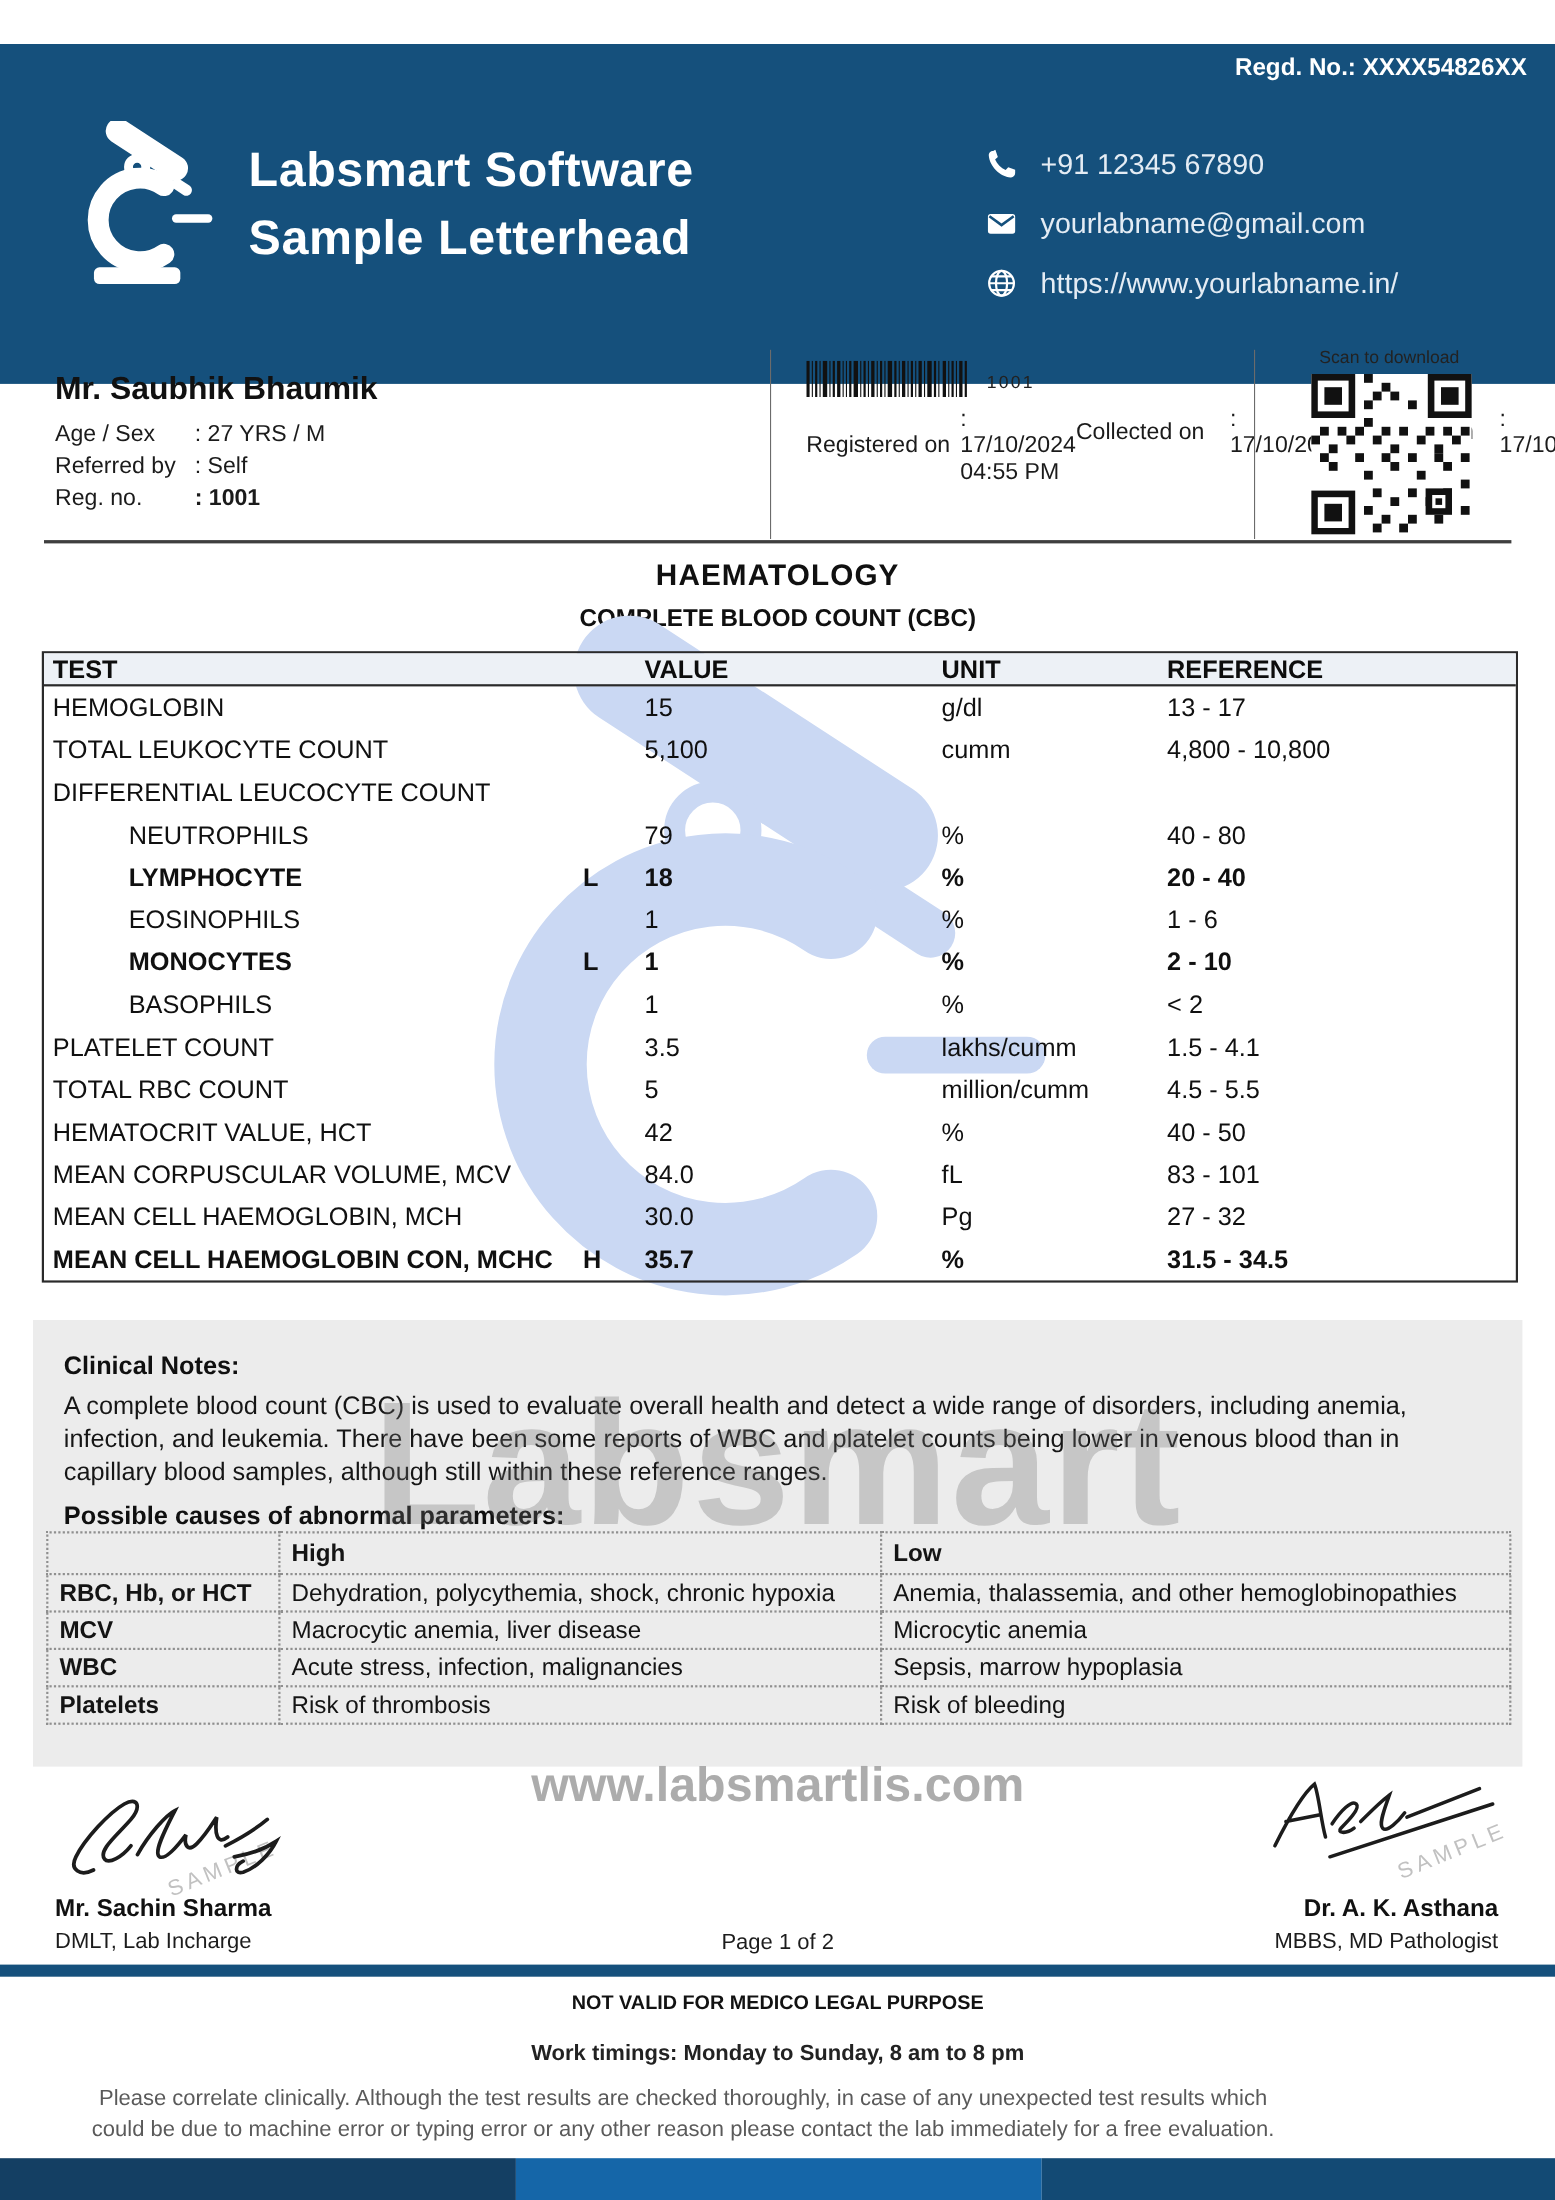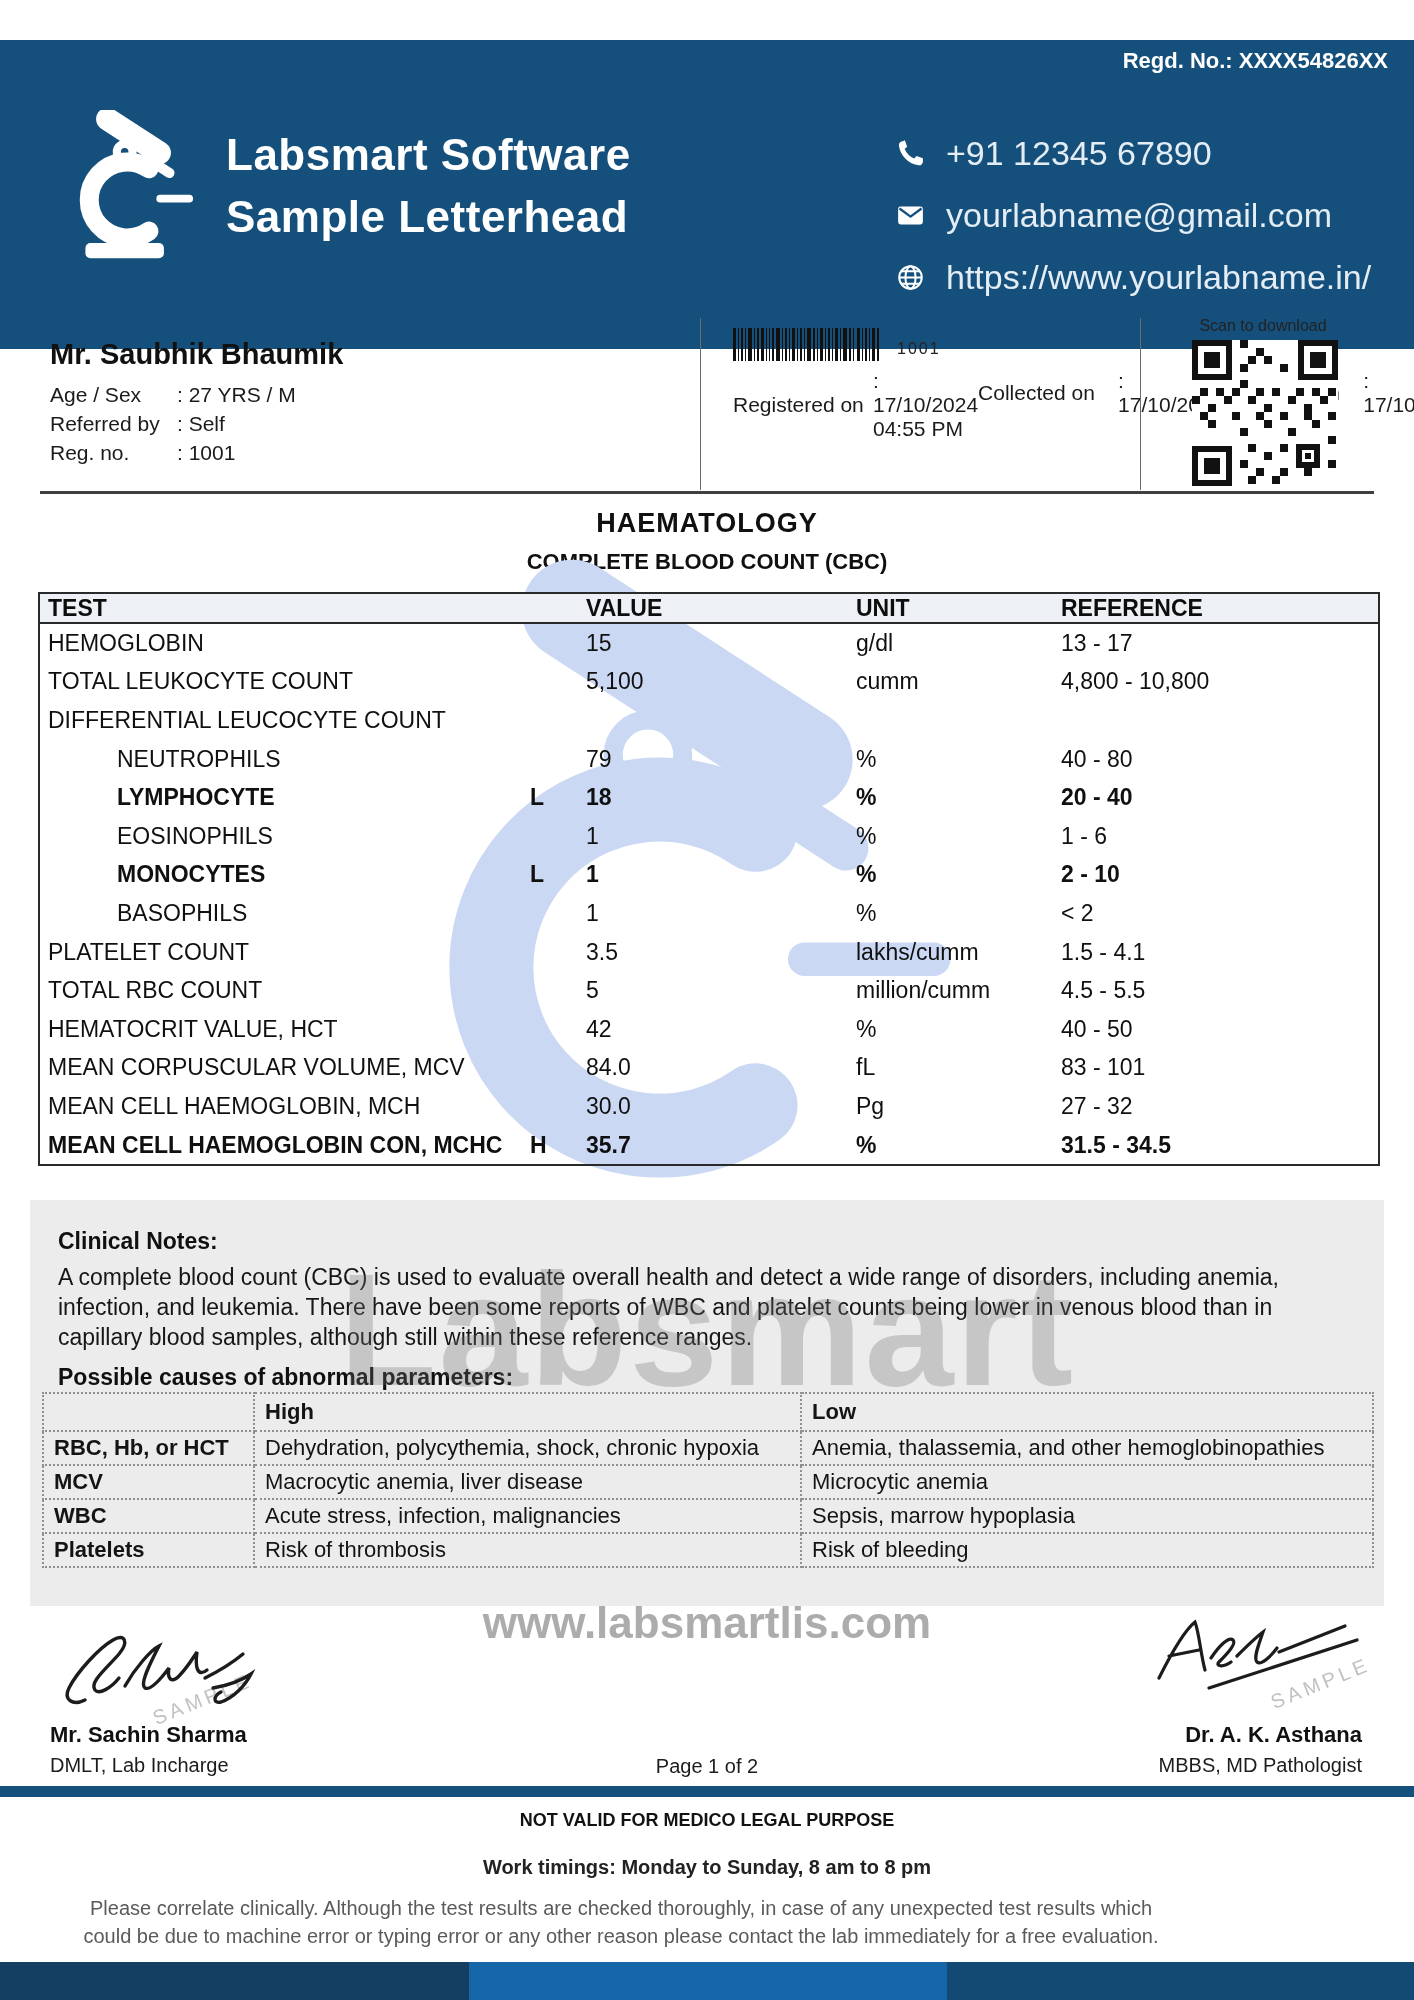--- a/index.html
+++ b/index.html
@@ -7,28 +7,28 @@
   .page { position:relative; width:1414px; height:2000px; background:#ffffff; overflow:hidden; }
 
   
   .hdr { position:absolute; left:0; top:0; width:1414px; height:309px; background:#15507c;margin-top:40px; }
   .regd { position:absolute; top:8px; right:26px; color:#ffffff; font-size:22px; font-weight:700; }
   .brandwrap { position:absolute; left:62px; top:70px; display:flex; align-items:center; gap:26px; }
   .brandicon svg { width:138px; height:152px; display:block; }
   .brandlines { display:flex; flex-direction:column; gap:16px; }
   .brandline { color:#ffffff; font-size:44px; font-weight:700; letter-spacing:.5px; line-height:1.05; }
   .contacts { position:absolute; left:897px; top:94px; display:flex; flex-direction:column; gap:23px; }
-  .contact-row { display:flex; align-items:center; gap:22px; color:#e4ecf4; font-size:34px; }
+  .contact-row { display:flex; align-items:center; gap:22px; color:#e4ecf4; font-size:26px; }
   .contact-row svg { width:27px; height:27px; flex:0 0 auto; }
 
   
   .pname { position:absolute; left:50px; top:338px; font-size:29px; font-weight:700; color:#111; }
   .pinfo { position:absolute; left:50px; top:380px; display:flex; flex-direction:column; }
   .pinfo .irow { display:grid; grid-template-columns:127px auto; height:29px; align-items:center; font-size:21px; color:#1b1b1b; }
-  .pinfo .irow .v.bold { font-weight:400; }
+  .pinfo .irow .v.bold { font-weight:700; }
   .vline { position:absolute; width:1px; background:#6b6b6b; top:318px; height:172px; }
   .dates { position:absolute; left:733px; top:369px; display:flex; flex-direction:row; }
   .dates .irow { display:grid; grid-template-columns:140px auto; height:29px; align-items:center; font-size:21px; color:#1b1b1b; }
   .barcode { position:absolute; left:733px; top:328px; }
   .barcode-num { position:absolute; left:897px; top:340px; font-size:16px; letter-spacing:2px; color:#222; }
   .qr-caption { position:absolute; left:1168px; top:317px; width:190px; text-align:center; font-size:16px; color:#222; }
   .qr { position:absolute; left:1192px; top:340px; }
   .sec-hr { position:absolute; left:40px; top:491px; width:1334px; height:3px; background:#3f3f3f; }
 
   

